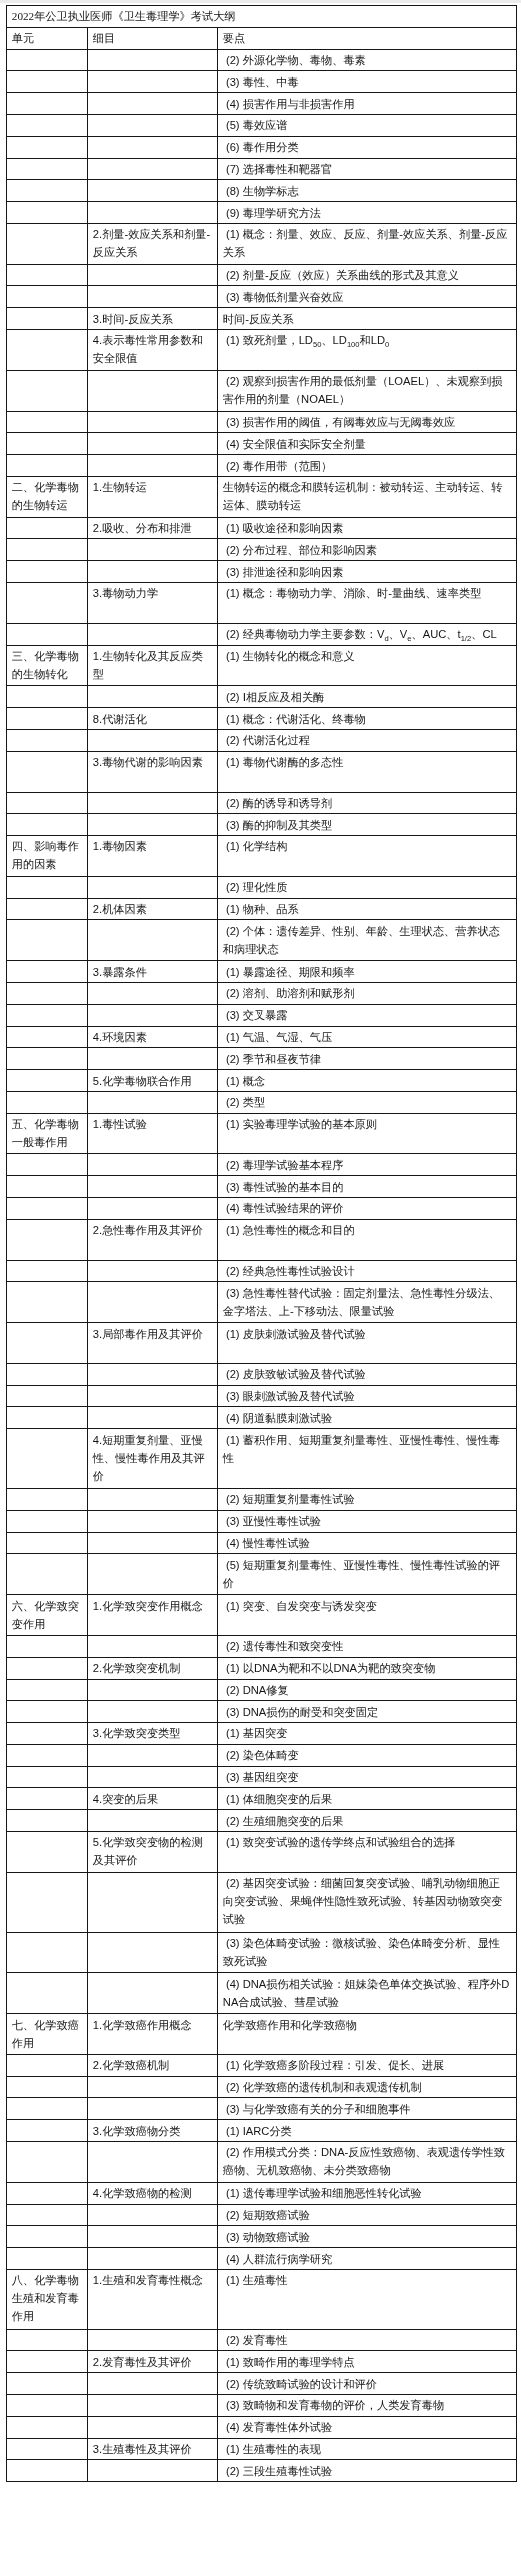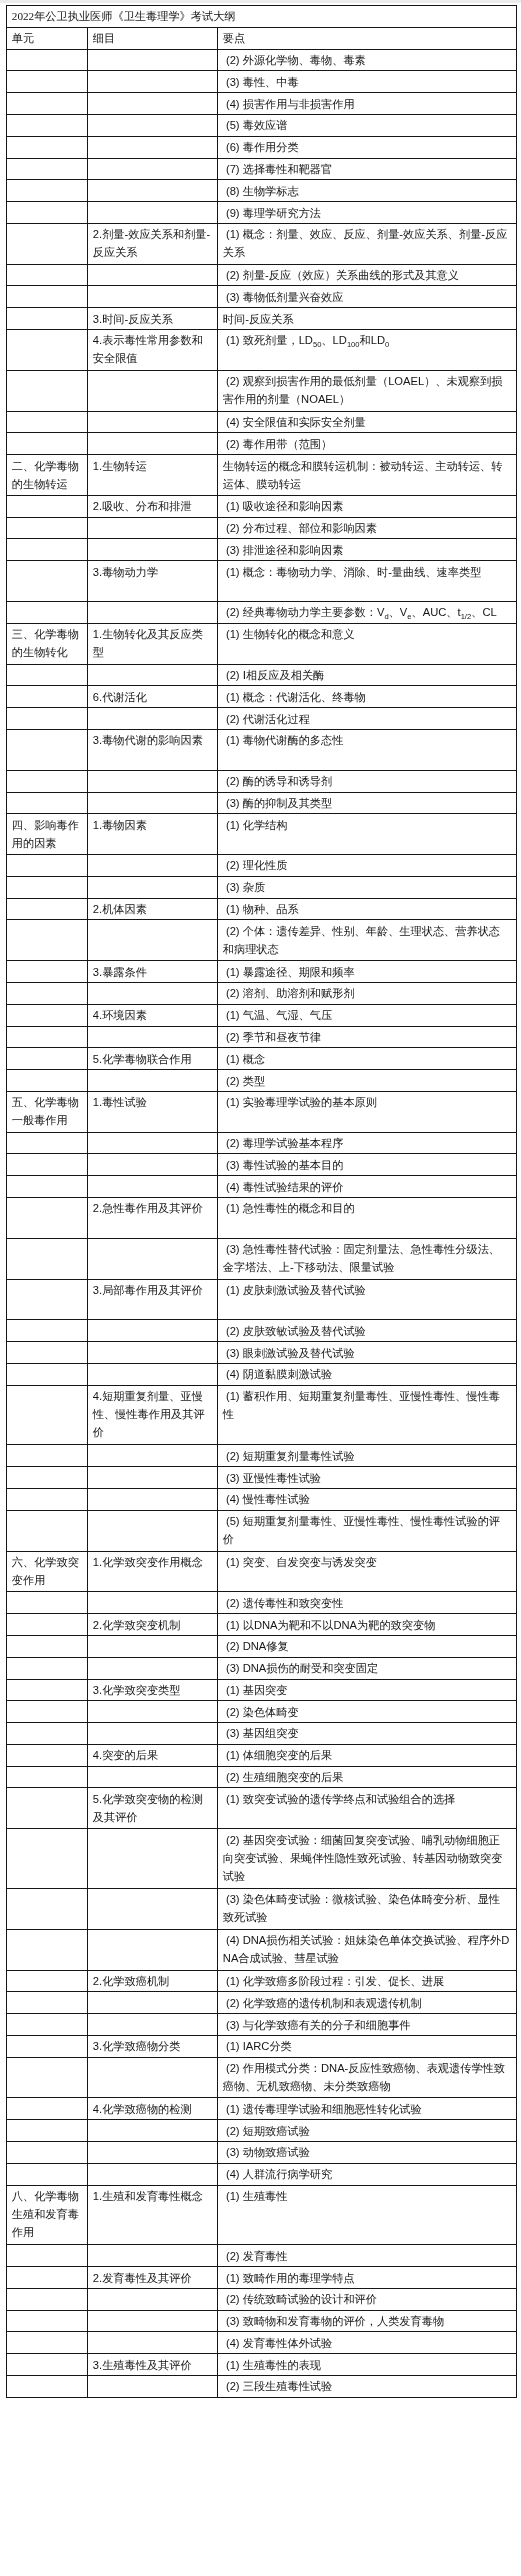--- a/index.html
+++ b/index.html
@@ -129,20 +129,25 @@
           <td class="point-cell"> (1) 致死剂量，LD<sub>50</sub>、LD<sub>100</sub>和LD<sub>0</sub></td>
         </tr>
         <tr class="data-row lines-2">
           <td class="unit-cell"></td>
           <td class="item-cell"></td>
           <td class="point-cell"> (2) 观察到损害作用的最低剂量（LOAEL）、未观察到损害作用的剂量（NOAEL）</td>
         </tr>
         <tr class="data-row">
           <td class="unit-cell"></td>
           <td class="item-cell"></td>
+          <td class="point-cell"> (3) 损害作用的阈值，有阈毒效应与无阈毒效应</td>
+        </tr>
+        <tr class="data-row">
+          <td class="unit-cell"></td>
+          <td class="item-cell"></td>
           <td class="point-cell"> (4) 安全限值和实际安全剂量</td>
         </tr>
         <tr class="data-row">
           <td class="unit-cell"></td>
           <td class="item-cell"></td>
           <td class="point-cell"> (2) 毒作用带（范围）</td>
         </tr>
         <tr class="data-row lines-2">
           <td class="unit-cell">二、化学毒物的生物转运</td>
           <td class="item-cell">1.生物转运</td>
@@ -178,21 +183,21 @@
           <td class="item-cell">1.生物转化及其反应类型</td>
           <td class="point-cell"> (1) 生物转化的概念和意义</td>
         </tr>
         <tr class="data-row">
           <td class="unit-cell"></td>
           <td class="item-cell"></td>
           <td class="point-cell"> (2) Ⅰ相反应及相关酶</td>
         </tr>
         <tr class="data-row">
           <td class="unit-cell"></td>
-          <td class="item-cell">6.代谢活化</td>
+          <td class="item-cell">8.代谢活化</td>
           <td class="point-cell"> (1) 概念：代谢活化、终毒物</td>
         </tr>
         <tr class="data-row">
           <td class="unit-cell"></td>
           <td class="item-cell"></td>
           <td class="point-cell"> (2) 代谢活化过程</td>
         </tr>
         <tr class="data-row lines-2">
           <td class="unit-cell"></td>
           <td class="item-cell">3.毒物代谢的影响因素</td>
@@ -213,42 +218,42 @@
           <td class="item-cell">1.毒物因素</td>
           <td class="point-cell"> (1) 化学结构</td>
         </tr>
         <tr class="data-row">
           <td class="unit-cell"></td>
           <td class="item-cell"></td>
           <td class="point-cell"> (2) 理化性质</td>
         </tr>
         <tr class="data-row">
           <td class="unit-cell"></td>
-          <td class="item-cell"></td>
-          <td class="point-cell"> (3) 杂质</td>
-        </tr>
-        <tr class="data-row">
-          <td class="unit-cell"></td>
           <td class="item-cell">2.机体因素</td>
           <td class="point-cell"> (1) 物种、品系</td>
         </tr>
         <tr class="data-row lines-2">
           <td class="unit-cell"></td>
           <td class="item-cell"></td>
           <td class="point-cell"> (2) 个体：遗传差异、性别、年龄、生理状态、营养状态和病理状态</td>
         </tr>
         <tr class="data-row">
           <td class="unit-cell"></td>
           <td class="item-cell">3.暴露条件</td>
           <td class="point-cell"> (1) 暴露途径、期限和频率</td>
         </tr>
         <tr class="data-row">
           <td class="unit-cell"></td>
           <td class="item-cell"></td>
           <td class="point-cell"> (2) 溶剂、助溶剂和赋形剂</td>
+        </tr>
+        <tr class="data-row">
+          <td class="unit-cell"></td>
+          <td class="item-cell"></td>
+          <td class="point-cell"> (3) 交叉暴露</td>
         </tr>
         <tr class="data-row">
           <td class="unit-cell"></td>
           <td class="item-cell">4.环境因素</td>
           <td class="point-cell"> (1) 气温、气湿、气压</td>
         </tr>
         <tr class="data-row">
           <td class="unit-cell"></td>
           <td class="item-cell"></td>
           <td class="point-cell"> (2) 季节和昼夜节律</td>
@@ -281,20 +286,25 @@
         <tr class="data-row">
           <td class="unit-cell"></td>
           <td class="item-cell"></td>
           <td class="point-cell"> (4) 毒性试验结果的评价</td>
         </tr>
         <tr class="data-row lines-2">
           <td class="unit-cell"></td>
           <td class="item-cell">2.急性毒作用及其评价</td>
           <td class="point-cell"> (1) 急性毒性的概念和目的</td>
         </tr>
+        <tr class="data-row">
+          <td class="unit-cell"></td>
+          <td class="item-cell"></td>
+          <td class="point-cell"> (2) 经典急性毒性试验设计</td>
+        </tr>
         <tr class="data-row lines-2">
           <td class="unit-cell"></td>
           <td class="item-cell"></td>
           <td class="point-cell"> (3) 急性毒性替代试验：固定剂量法、急性毒性分级法、金字塔法、上-下移动法、限量试验</td>
         </tr>
         <tr class="data-row lines-2">
           <td class="unit-cell"></td>
           <td class="item-cell">3.局部毒作用及其评价</td>
           <td class="point-cell"> (1) 皮肤刺激试验及替代试验</td>
         </tr>
@@ -400,20 +410,25 @@
         </tr>
         <tr class="data-row lines-2">
           <td class="unit-cell"></td>
           <td class="item-cell"></td>
           <td class="point-cell"> (3) 染色体畸变试验：微核试验、染色体畸变分析、显性致死试验</td>
         </tr>
         <tr class="data-row lines-2">
           <td class="unit-cell"></td>
           <td class="item-cell"></td>
           <td class="point-cell"> (4) DNA损伤相关试验：姐妹染色单体交换试验、程序外DNA合成试验、彗星试验</td>
+        </tr>
+        <tr class="data-row lines-2">
+          <td class="unit-cell">七、化学致癌作用</td>
+          <td class="item-cell">1.化学致癌作用概念</td>
+          <td class="point-cell">化学致癌作用和化学致癌物</td>
         </tr>
         <tr class="data-row">
           <td class="unit-cell"></td>
           <td class="item-cell">2.化学致癌机制</td>
           <td class="point-cell"> (1) 化学致癌多阶段过程：引发、促长、进展</td>
         </tr>
         <tr class="data-row">
           <td class="unit-cell"></td>
           <td class="item-cell"></td>
           <td class="point-cell"> (2) 化学致癌的遗传机制和表观遗传机制</td>

